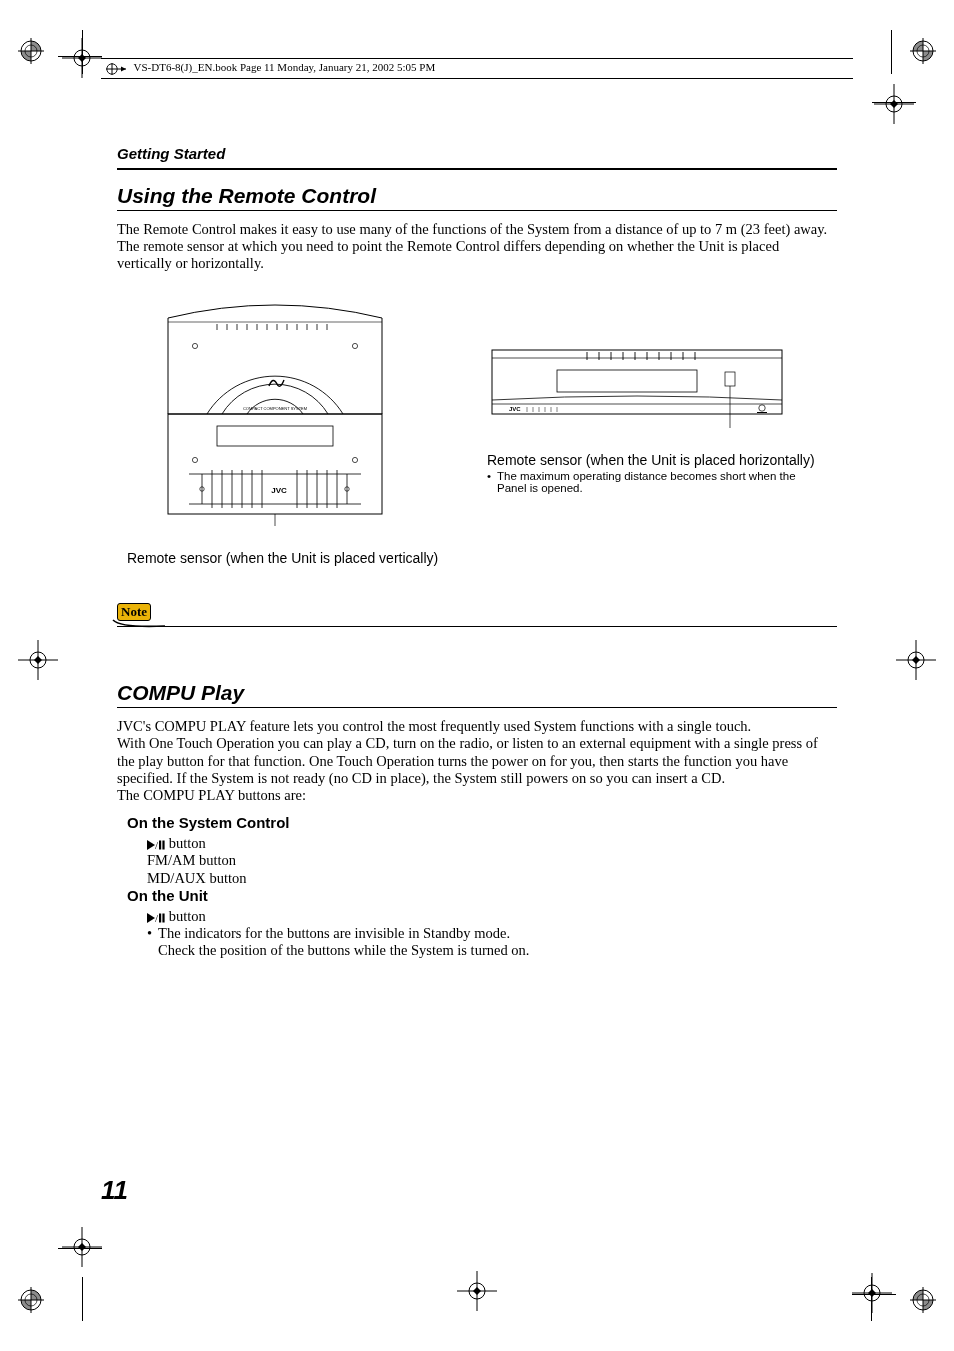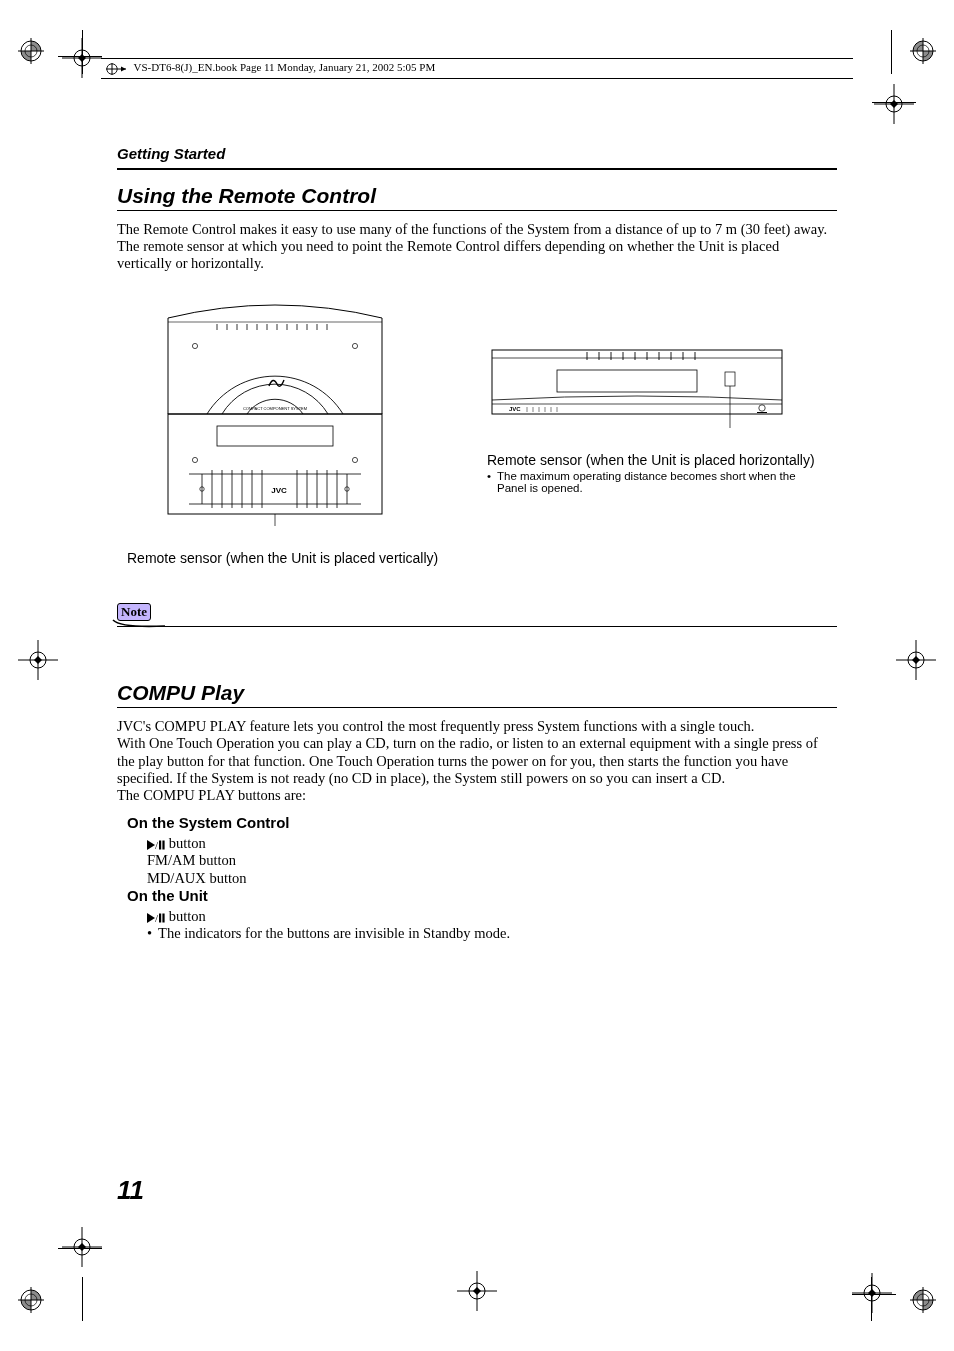--- a/index.html
+++ b/index.html
@@ -113,21 +113,21 @@
   }
   .note-label span.handnote {
     display: inline-block;
     border: 1.2px solid #000;
     border-radius: 3px;
     padding: 0 3px;
     font-family: "Comic Sans MS", cursive;
     font-weight: bold;
     font-size: 13px;
     position: relative;
-    background:#c4b5fd;
+    background:#eab308;
   }
   .note-label svg.tail {
     position: absolute;
     left: -6px;
     top: 16px;
   }
   .note-rule { border-top: 1px solid #000; margin-top:-2px;}
   .note-item {
     font-style: italic;
     font-size: 13px;
@@ -155,21 +155,21 @@
   .play-pause-icon svg { vertical-align: -2px; }
   .unit-bullet {
     display:flex;
     gap:6px;
     margin-left:30px;
     font-size:14.5px;
   }
 
   .page-number {
     position: absolute;
-    left: 117px;
+    left: 101px;
     bottom: 145px;
     font-family: Arial, Helvetica, sans-serif;
     font-weight: 900;
     font-style: italic;
     font-size: 26px;
   }
 </style>
 </head>
 <body>
 
@@ -293,21 +293,21 @@
 </div>
 
 <div class="page">
 
   <div class="running-head">Getting Started</div>
   <div class="rule-thick"></div>
 
   <h2 class="section">Using the Remote Control</h2>
   <div class="rule-thin"></div>
 
-  <p class="body">The Remote Control makes it easy to use many of the functions of the System from a distance of up to 7 m (30 feet) away. The remote sensor at which you need to point the Remote Control differs depending on whether the Unit is placed vertically or horizontally.</p>
+  <p class="body">The Remote Control makes it easy to use many of the functions of the System from a distance of up to 7 m (23 feet) away. The remote sensor at which you need to point the Remote Control differs depending on whether the Unit is placed vertically or horizontally.</p>
 
   <div class="figure-row">
     <div class="figure-col col-a">
       <div class="fig-box">
         <svg width="255" height="240" viewBox="0 0 255 240">
 
           <path d="M21 32 Q128 6 235 32 L235 128 L21 128 Z" fill="none" stroke="#000" stroke-width="1"></path>
           <line x1="21" y1="36" x2="235" y2="36" stroke="#000" stroke-width="0.6"></line>
 
           <g stroke="#000" stroke-width="0.8">
@@ -421,21 +421,21 @@
         </svg>
     </div>
     <div class="note-rule"></div>
   </div>
 
   <div class="spacer-big"></div>
 
   <h2 class="section">COMPU Play</h2>
   <div class="rule-thin"></div>
 
-  <p class="body" style="margin-top:10px;">JVC's COMPU PLAY feature lets you control the most frequently press System functions with a single touch.</p>
+  <p class="body" style="margin-top:10px;">JVC's COMPU PLAY feature lets you control the most frequently used System functions with a single touch.</p>
   <p class="body" style="margin-top:0;">With One Touch Operation you can play a CD, turn on the radio, or listen to an external equipment with a single press of the play button for that function. One Touch Operation turns the power on for you, then starts the function you have specified. If the System is not ready (no CD in place), the System still powers on so you can insert a CD.</p>
   <p class="body" style="margin-top:0;">The COMPU PLAY buttons are:</p>
 
   <h3 class="sub">On the System Control</h3>
   <div class="indent-list">
     <div class="li">
       <span class="play-pause-icon"><svg width="18" height="10" viewBox="0 0 18 10">
             <polygon points="0,0 8,5 0,10" fill="#000"></polygon>
             <text x="8" y="9" font-size="11" font-family="Times">/</text>
             <rect x="12" y="0.5" width="2.2" height="9" fill="#000"></rect>
@@ -454,18 +454,19 @@
             <text x="8" y="9" font-size="11" font-family="Times">/</text>
             <rect x="12" y="0.5" width="2.2" height="9" fill="#000"></rect>
             <rect x="15.4" y="0.5" width="2.2" height="9" fill="#000"></rect>
           </svg></span><span> button</span>
     </div>
   </div>
   <div class="unit-bullet">
     <span>•</span>
     <div>
       <div>The indicators for the buttons are invisible in Standby mode.</div>
+      <div>Check the position of the buttons while the System is turned on.</div>
     </div>
   </div>
 
 </div>
 
 <div class="page-number">11</div>
 
 </body></html>

